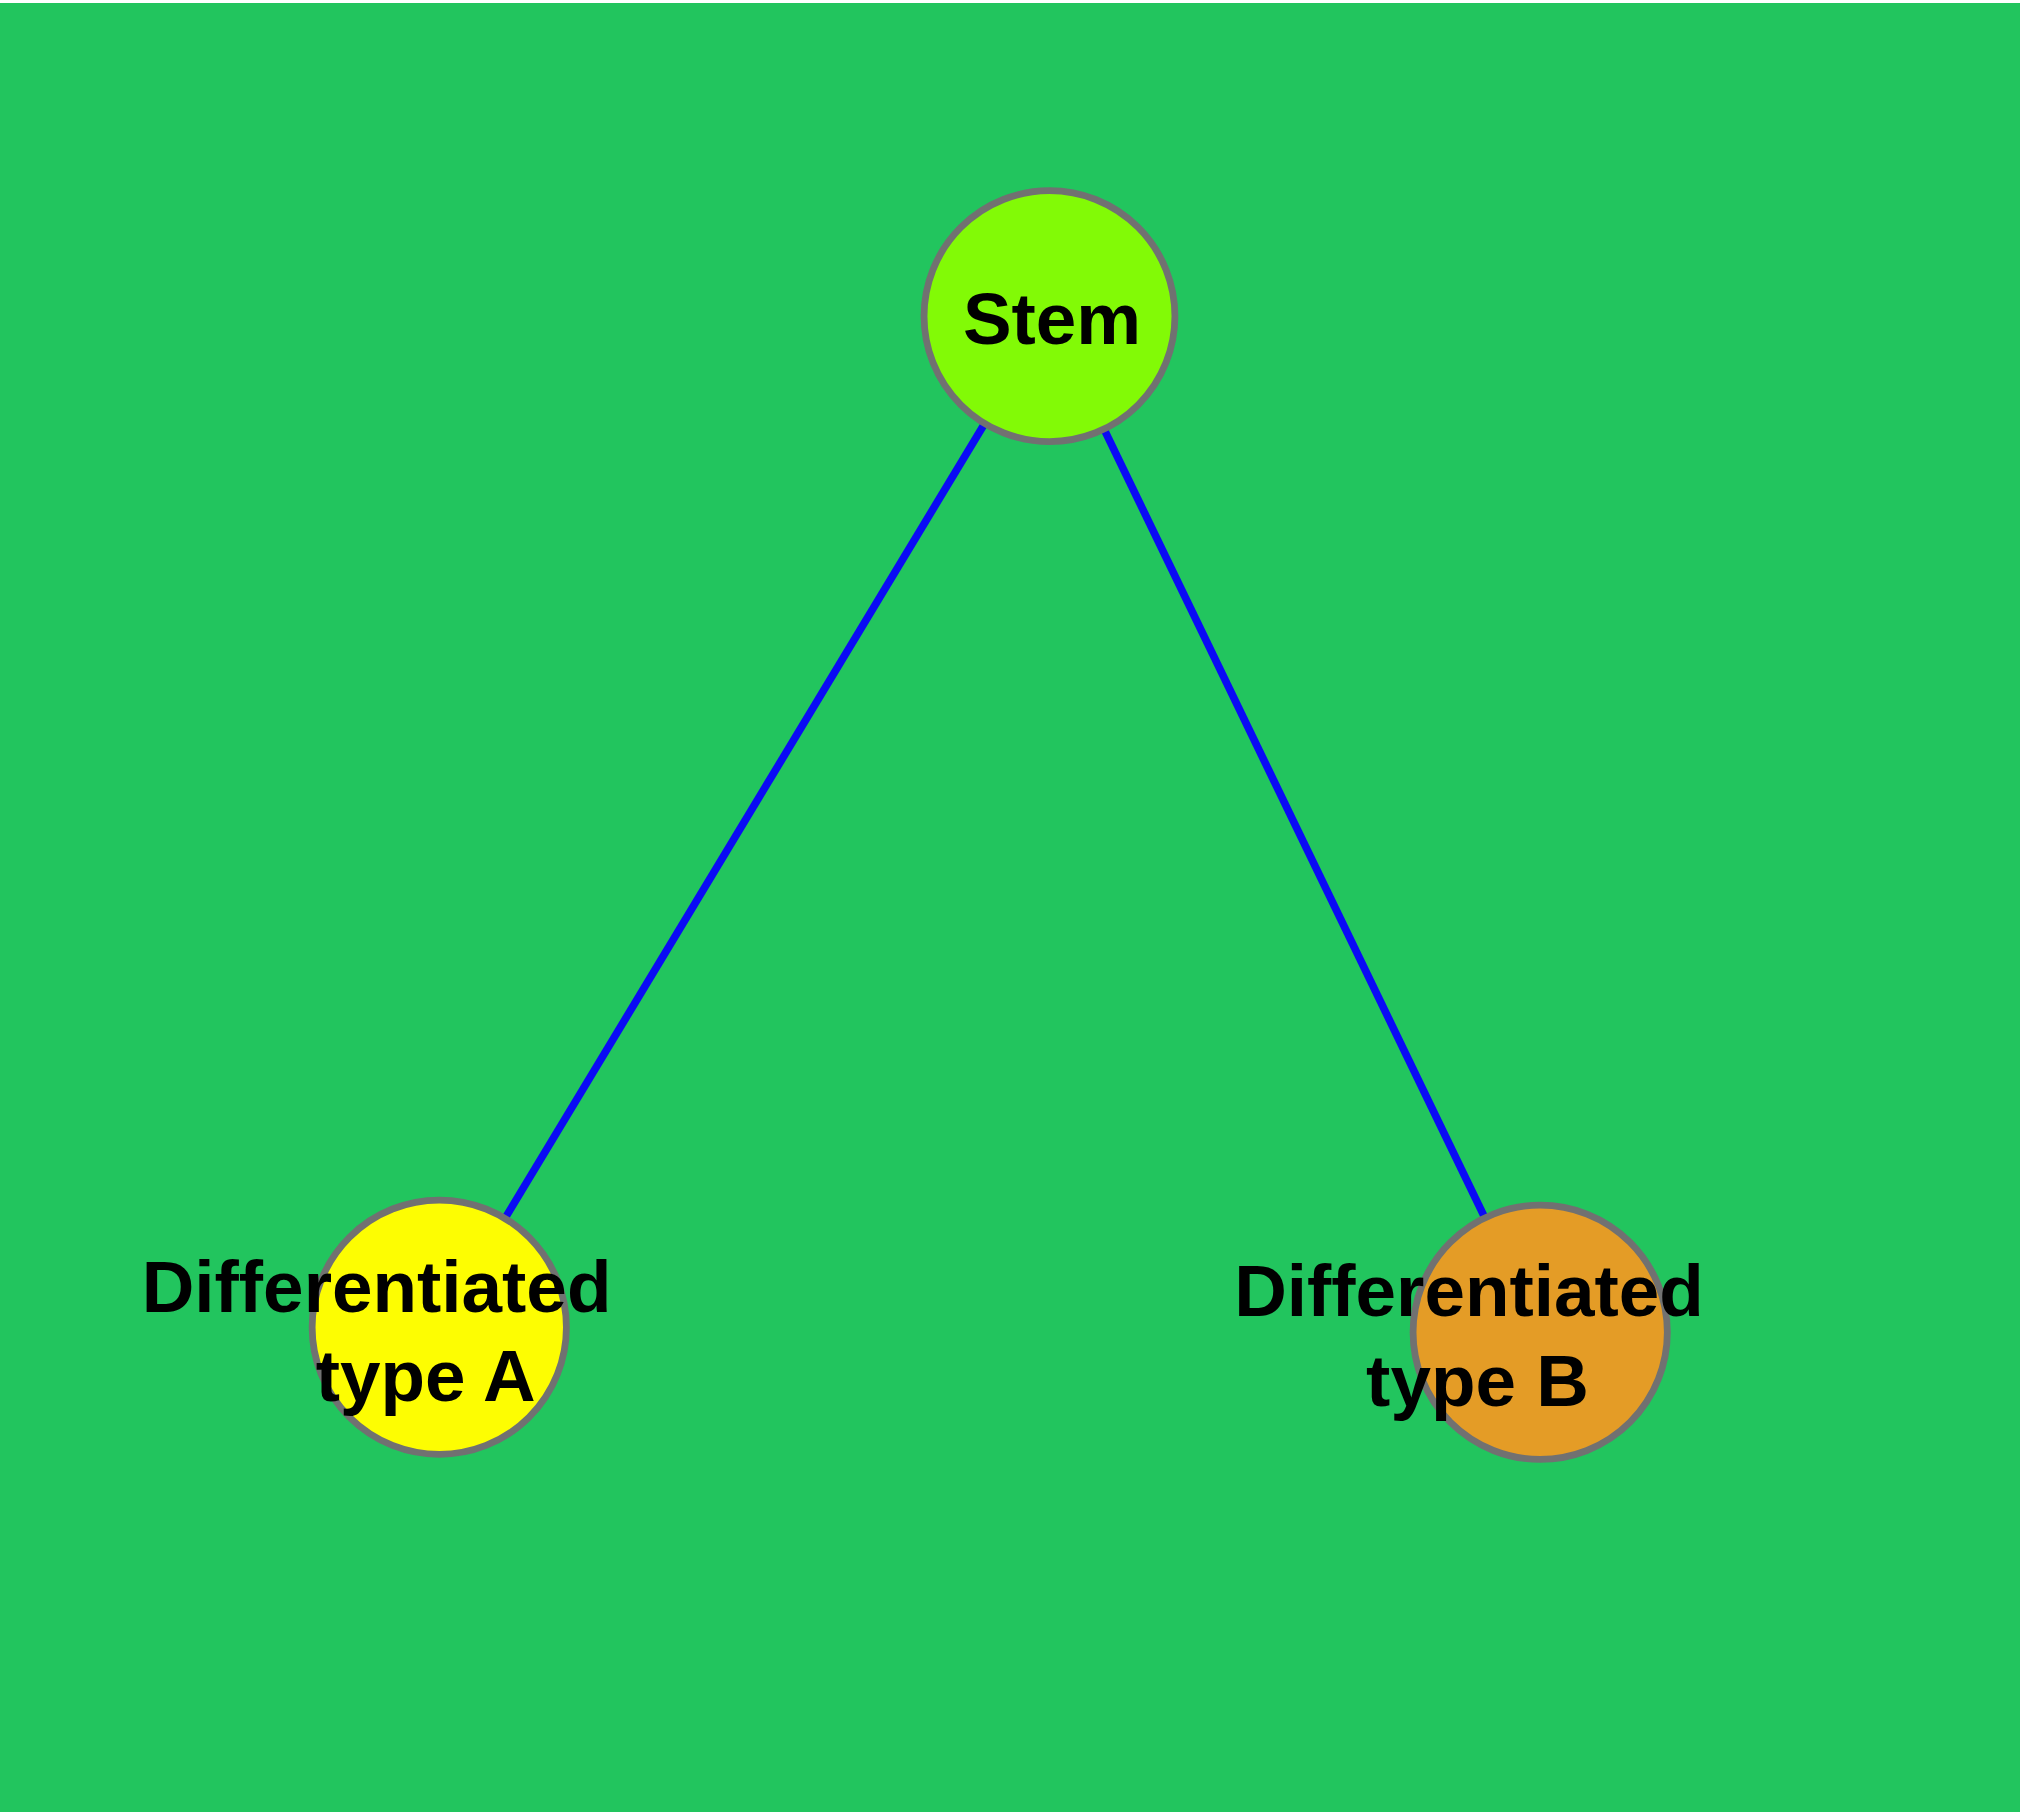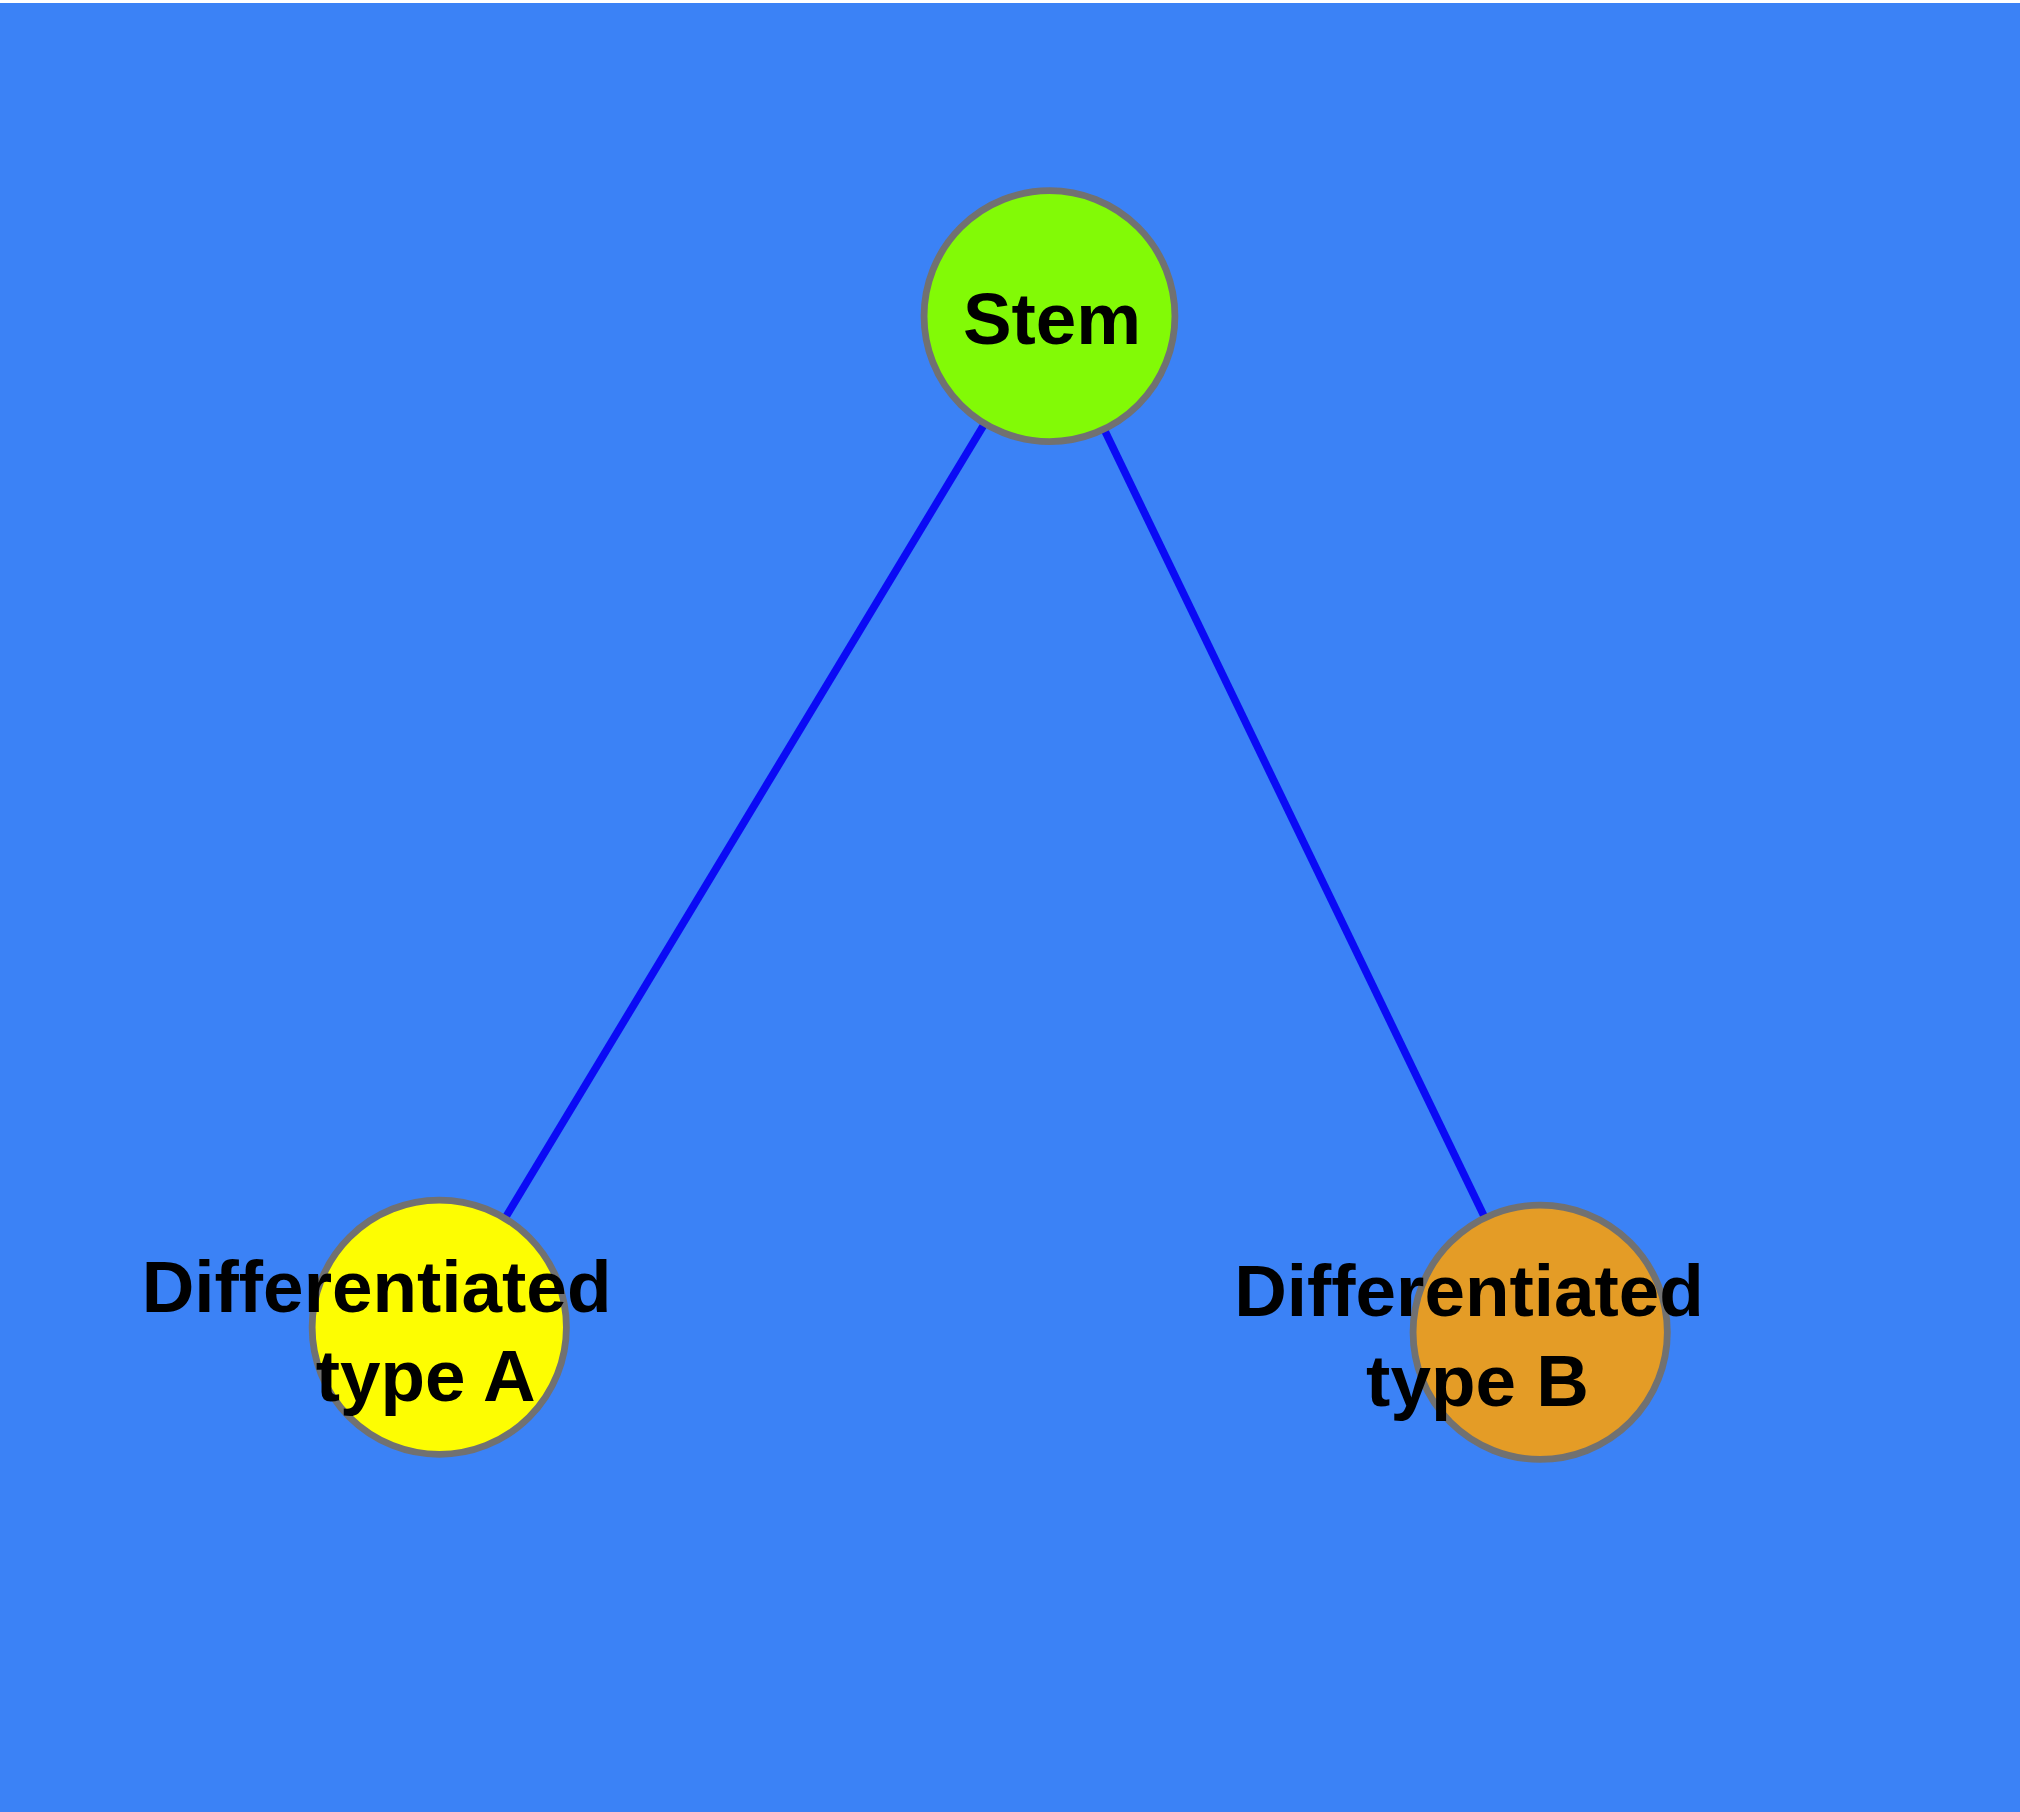--- a/index.html
+++ b/index.html
@@ -39,21 +39,21 @@
     top: 0;
     left: 0;
     width: 2021px;
     height: 3.4px;
     background: #ffffff;
   }
 </style>
 </head>
 <body>
 
-<div id="graph-canvas" style="background: #3b82f6;">
+<div id="graph-canvas" style="background: #22c55e;">
 
   <svg id="graph-svg" viewBox="0 0 2384 2138" xmlns="http://www.w3.org/2000/svg">
 
     <g>
       <line x1="1161.5268727932112" y1="499.71172327458214" x2="595.5065478447185" y2="1437.5759561406262" stroke="#0a0af5" stroke-width="9" stroke-linecap="butt"></line>
       <line x1="1302.3584036290695" y1="506.274138085068" x2="1751.7718882137808" y2="1436.9248600489175" stroke="#0a0af5" stroke-width="9" stroke-linecap="butt"></line>
     </g>
 
     <g>
 

